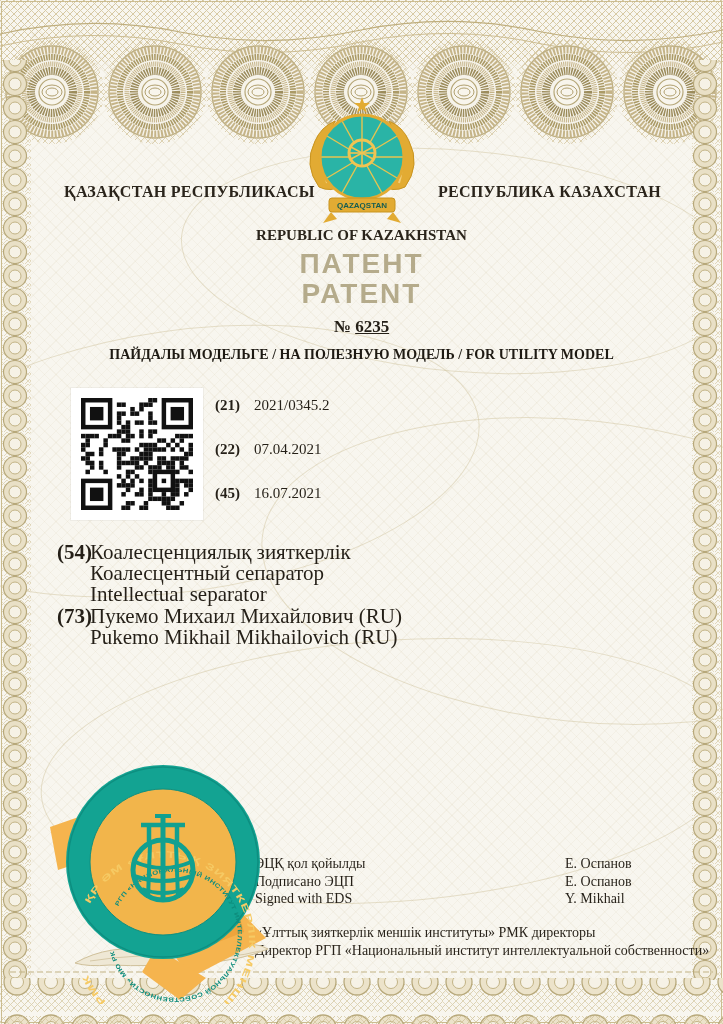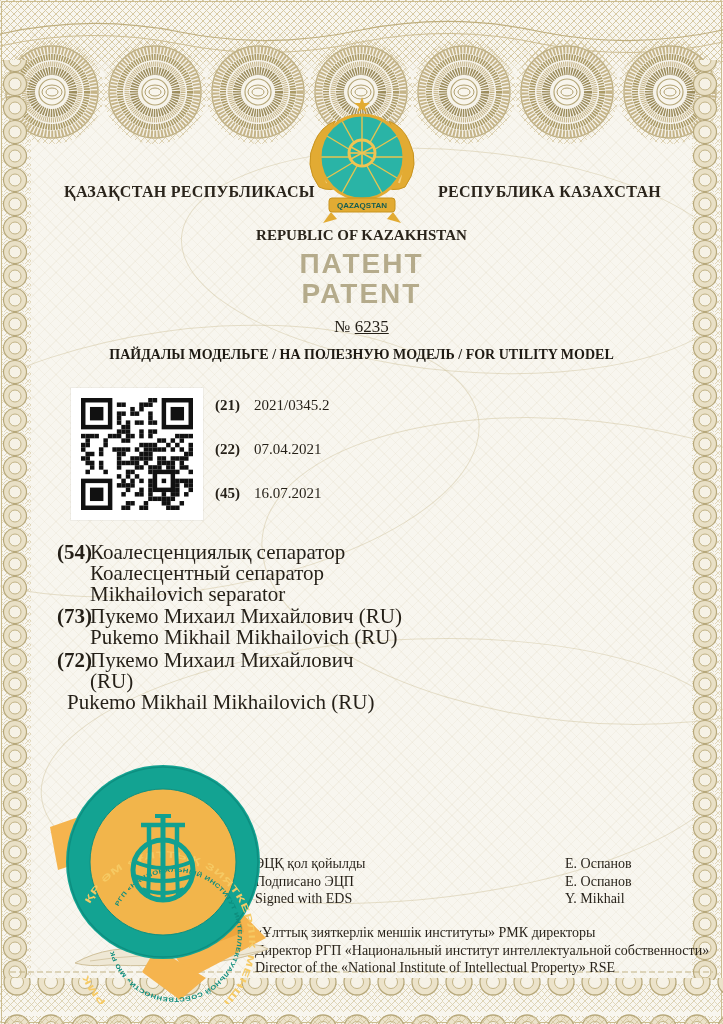--- a/index.html
+++ b/index.html
@@ -30,21 +30,21 @@
 
   .country{position:absolute;top:183px;font-weight:bold;font-size:16px;letter-spacing:.3px;color:#2a241b;}
   .country-kk{left:64px;}
   .country-ru{right:62px;}
   .country-en{position:absolute;top:227px;width:100%;text-align:center;font-weight:bold;font-size:15px;color:#2a241b;}
 
   .emblem-wrap{position:absolute;left:301px;top:95px;width:122px;height:132px;}
 
   .title-block{position:absolute;top:249px;width:100%;text-align:center;line-height:30px;
     font-family:"Liberation Sans",sans-serif;font-weight:bold;font-size:28px;letter-spacing:2px;color:#b5ab8b;}
-  .number{position:absolute;top:317px;width:100%;text-align:center;font-weight:normal;font-size:17px;}
+  .number{position:absolute;top:317px;width:100%;text-align:center;font-weight:bold;font-size:17px;}
   .num-underline{text-decoration:underline;}
   .subtitle{position:absolute;top:347px;width:100%;text-align:center;font-weight:bold;font-size:14px;color:#1e1a13;}
 
   .qr-box{position:absolute;left:71px;top:388px;width:132px;height:132px;background:#ffffff;
     box-shadow:0 0 0 1px rgba(0,0,0,.04);display:flex;align-items:center;justify-content:center;}
 
   .field-row{position:absolute;left:215px;font-size:15px;}
   .field-row .code{font-weight:bold;}
   .field-row .value{margin-left:14px;}
   .f21{top:397px;} .f22{top:441px;} .f45{top:485px;}
@@ -404,39 +404,34 @@
     <div class="field-row f22">
       <span class="code">(22)</span><span class="value">07.04.2021</span>
     </div>
     <div class="field-row f45">
       <span class="code">(45)</span><span class="value">16.07.2021</span>
     </div>
 
     <div class="section s54">
       <span class="code">(54)</span>
       <div class="lines">
-        <div>Коалесценциялық сепаратор</div>
+        <div>Коалесценциялық зияткерлік</div>
         <div>Коалесцентный сепаратор</div>
-        <div>Mikhailovich separator</div>
+        <div>Intellectual separator</div>
       </div>
     </div>
 
     <div class="section s73">
       <span class="code">(73)</span>
       <div class="lines">
         <div>Пукемо Михаил Михайлович (RU)</div>
         <div>Pukemo Mikhail Mikhailovich (RU)</div>
       </div>
     </div>
 
-    <div class="section s72">
-      <span class="code">(72)</span>
-      <span class="left">Пукемо Михаил Михайлович (RU)</span>
-      <span class="right">Pukemo Mikhail Mikhailovich (RU)</span>
-    </div>
 
     <div class="seal-wrap">
       <svg width="235" height="252" viewBox="0 0 235 252">
 
         <polygon points="12,75 55,60 62,104 20,118" fill="#f5b44e"></polygon>
         <polygon points="112,168 180,136 228,186 152,226" fill="#f5b44e"></polygon>
         <polygon points="150,158 196,146 206,180 165,196" fill="#eda43c"></polygon>
         <polygon points="118,196 168,226 142,248 104,220" fill="#f5b44e"></polygon>
 
         <circle cx="125" cy="110" r="97" fill="#13a392"></circle>
@@ -478,21 +473,20 @@
     </div>
     <div class="sig-names">
       <div>Е. Оспанов</div>
       <div>Е. Оспанов</div>
       <div>Y. Mikhail</div>
     </div>
 
     <div class="director-block">
       <div>«Ұлттық зияткерлік меншік институты» РМК директоры</div>
       <div>Директор РГП «Национальный институт интеллектуальной собственности»</div>
-      <div>Director of the «National Institute of Intellectual Property» RSE</div>
     </div>
 
     <svg class="flourish" width="200" height="50" viewBox="0 0 200 50">
       <path d="M5,38 Q40,18 85,26 Q130,34 165,22 Q185,16 198,24 Q170,36 130,38 Q80,42 40,40 Q18,42 5,38 Z" fill="#efe8d5" stroke="#cfc09a" stroke-width="1"></path>
       <path d="M20,36 Q70,28 120,32 Q160,34 190,26" fill="none" stroke="#cfc09a" stroke-width="0.8"></path>
     </svg>
 
   </div>
 </div>
 

